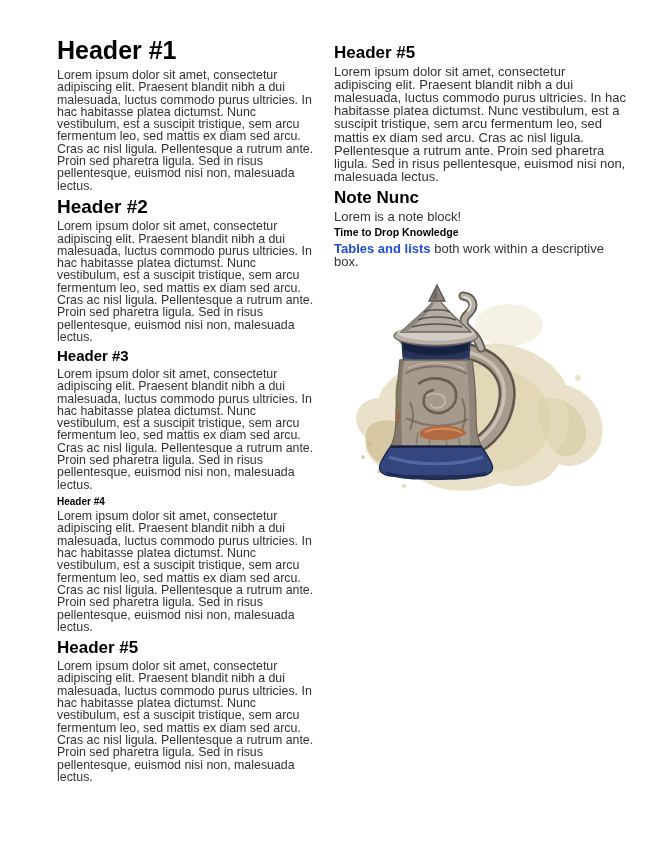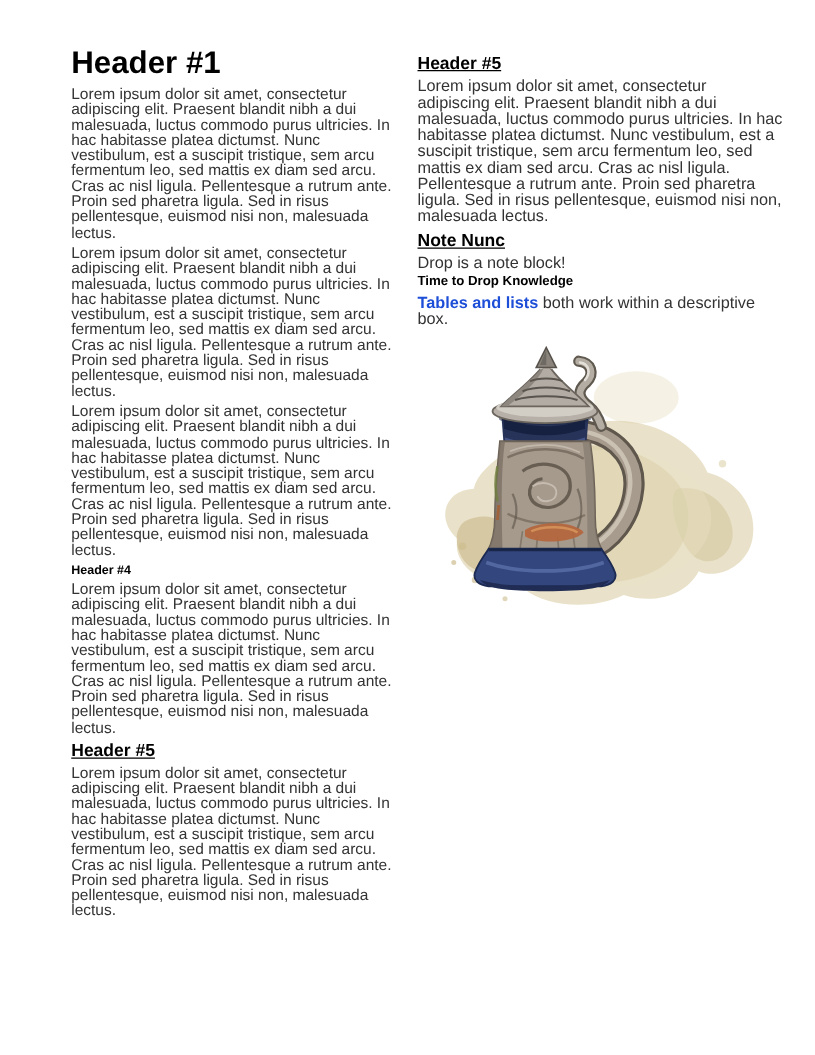--- a/index.html
+++ b/index.html
@@ -23,56 +23,58 @@
   }
   .col-right .body-text {
     font-size:13px;
     line-height:13.1px;
   }
   h1,h2,h3,h4,h5,h6 { color:#000000; font-weight:bold; line-height:1.12; }
   h1 { font-size:25px;   margin:0 0 5px 0; }
   h2 { font-size:19px;   margin:4px 0 3px 0; }
   h3 { font-size:15px;   margin:5px 0 3px 0; }
   h4 { font-size:10px;   margin:5px 0 3px 0; }
-  h5 { font-size:14px; margin:5px 0 3px 0;text-decoration:underline; }
+  h5 { font-size:17px; margin:5px 0 3px 0; }
   h6 { font-size:10.6px; margin:4px 0 3px 0; }
   .inline-bold { font-weight:bold; color:#1d4ed8; }
 
   .stein-figure {
     width:292px; height:234px;
     margin-top:12px;
   }
   .stein-figure svg { display:block; width:100%; height:100%; }
 </style>
 </head>
 <body>
 
 <div class="page">
 
   <div class="col col-left">
     <h1>Header #1</h1>
     <p class="body-text">Lorem ipsum dolor sit amet, consectetur adipiscing elit. Praesent blandit nibh a dui malesuada, luctus commodo purus ultricies. In hac habitasse platea dictumst. Nunc vestibulum, est a suscipit tristique, sem arcu fermentum leo, sed mattis ex diam sed arcu. Cras ac nisl ligula. Pellentesque a rutrum ante. Proin sed pharetra ligula. Sed in risus pellentesque, euismod nisi non, malesuada lectus.</p>
 
+    <h2>Header #2</h2>
     <p class="body-text">Lorem ipsum dolor sit amet, consectetur adipiscing elit. Praesent blandit nibh a dui malesuada, luctus commodo purus ultricies. In hac habitasse platea dictumst. Nunc vestibulum, est a suscipit tristique, sem arcu fermentum leo, sed mattis ex diam sed arcu. Cras ac nisl ligula. Pellentesque a rutrum ante. Proin sed pharetra ligula. Sed in risus pellentesque, euismod nisi non, malesuada lectus.</p>
 
+    <h3>Header #3</h3>
     <p class="body-text">Lorem ipsum dolor sit amet, consectetur adipiscing elit. Praesent blandit nibh a dui malesuada, luctus commodo purus ultricies. In hac habitasse platea dictumst. Nunc vestibulum, est a suscipit tristique, sem arcu fermentum leo, sed mattis ex diam sed arcu. Cras ac nisl ligula. Pellentesque a rutrum ante. Proin sed pharetra ligula. Sed in risus pellentesque, euismod nisi non, malesuada lectus.</p>
 
     <h4>Header #4</h4>
     <p class="body-text">Lorem ipsum dolor sit amet, consectetur adipiscing elit. Praesent blandit nibh a dui malesuada, luctus commodo purus ultricies. In hac habitasse platea dictumst. Nunc vestibulum, est a suscipit tristique, sem arcu fermentum leo, sed mattis ex diam sed arcu. Cras ac nisl ligula. Pellentesque a rutrum ante. Proin sed pharetra ligula. Sed in risus pellentesque, euismod nisi non, malesuada lectus.</p>
 
     <h5>Header #5</h5>
     <p class="body-text">Lorem ipsum dolor sit amet, consectetur adipiscing elit. Praesent blandit nibh a dui malesuada, luctus commodo purus ultricies. In hac habitasse platea dictumst. Nunc vestibulum, est a suscipit tristique, sem arcu fermentum leo, sed mattis ex diam sed arcu. Cras ac nisl ligula. Pellentesque a rutrum ante. Proin sed pharetra ligula. Sed in risus pellentesque, euismod nisi non, malesuada lectus.</p>
   </div>
 
   <div class="col col-right">
     <h5>Header #5</h5>
     <p class="body-text">Lorem ipsum dolor sit amet, consectetur adipiscing elit. Praesent blandit nibh a dui malesuada, luctus commodo purus ultricies. In hac habitasse platea dictumst. Nunc vestibulum, est a suscipit tristique, sem arcu fermentum leo, sed mattis ex diam sed arcu. Cras ac nisl ligula. Pellentesque a rutrum ante. Proin sed pharetra ligula. Sed in risus pellentesque, euismod nisi non, malesuada lectus.</p>
 
     <h5>Note Nunc</h5>
-    <p class="body-text">Drop is a note block!</p>
+    <p class="body-text">Lorem is a note block!</p>
 
     <h6>Time to Drop Knowledge</h6>
 
     <p class="body-text"><span class="inline-bold">Tables and lists</span><span> both work within a descriptive box.</span></p>
 
     <div class="stein-figure">
       <svg viewBox="0 0 292 234" xmlns="http://www.w3.org/2000/svg">
 
         <g>
           <ellipse cx="175" cy="45" rx="34" ry="21" fill="#e9e1c6" opacity="0.45"></ellipse>

